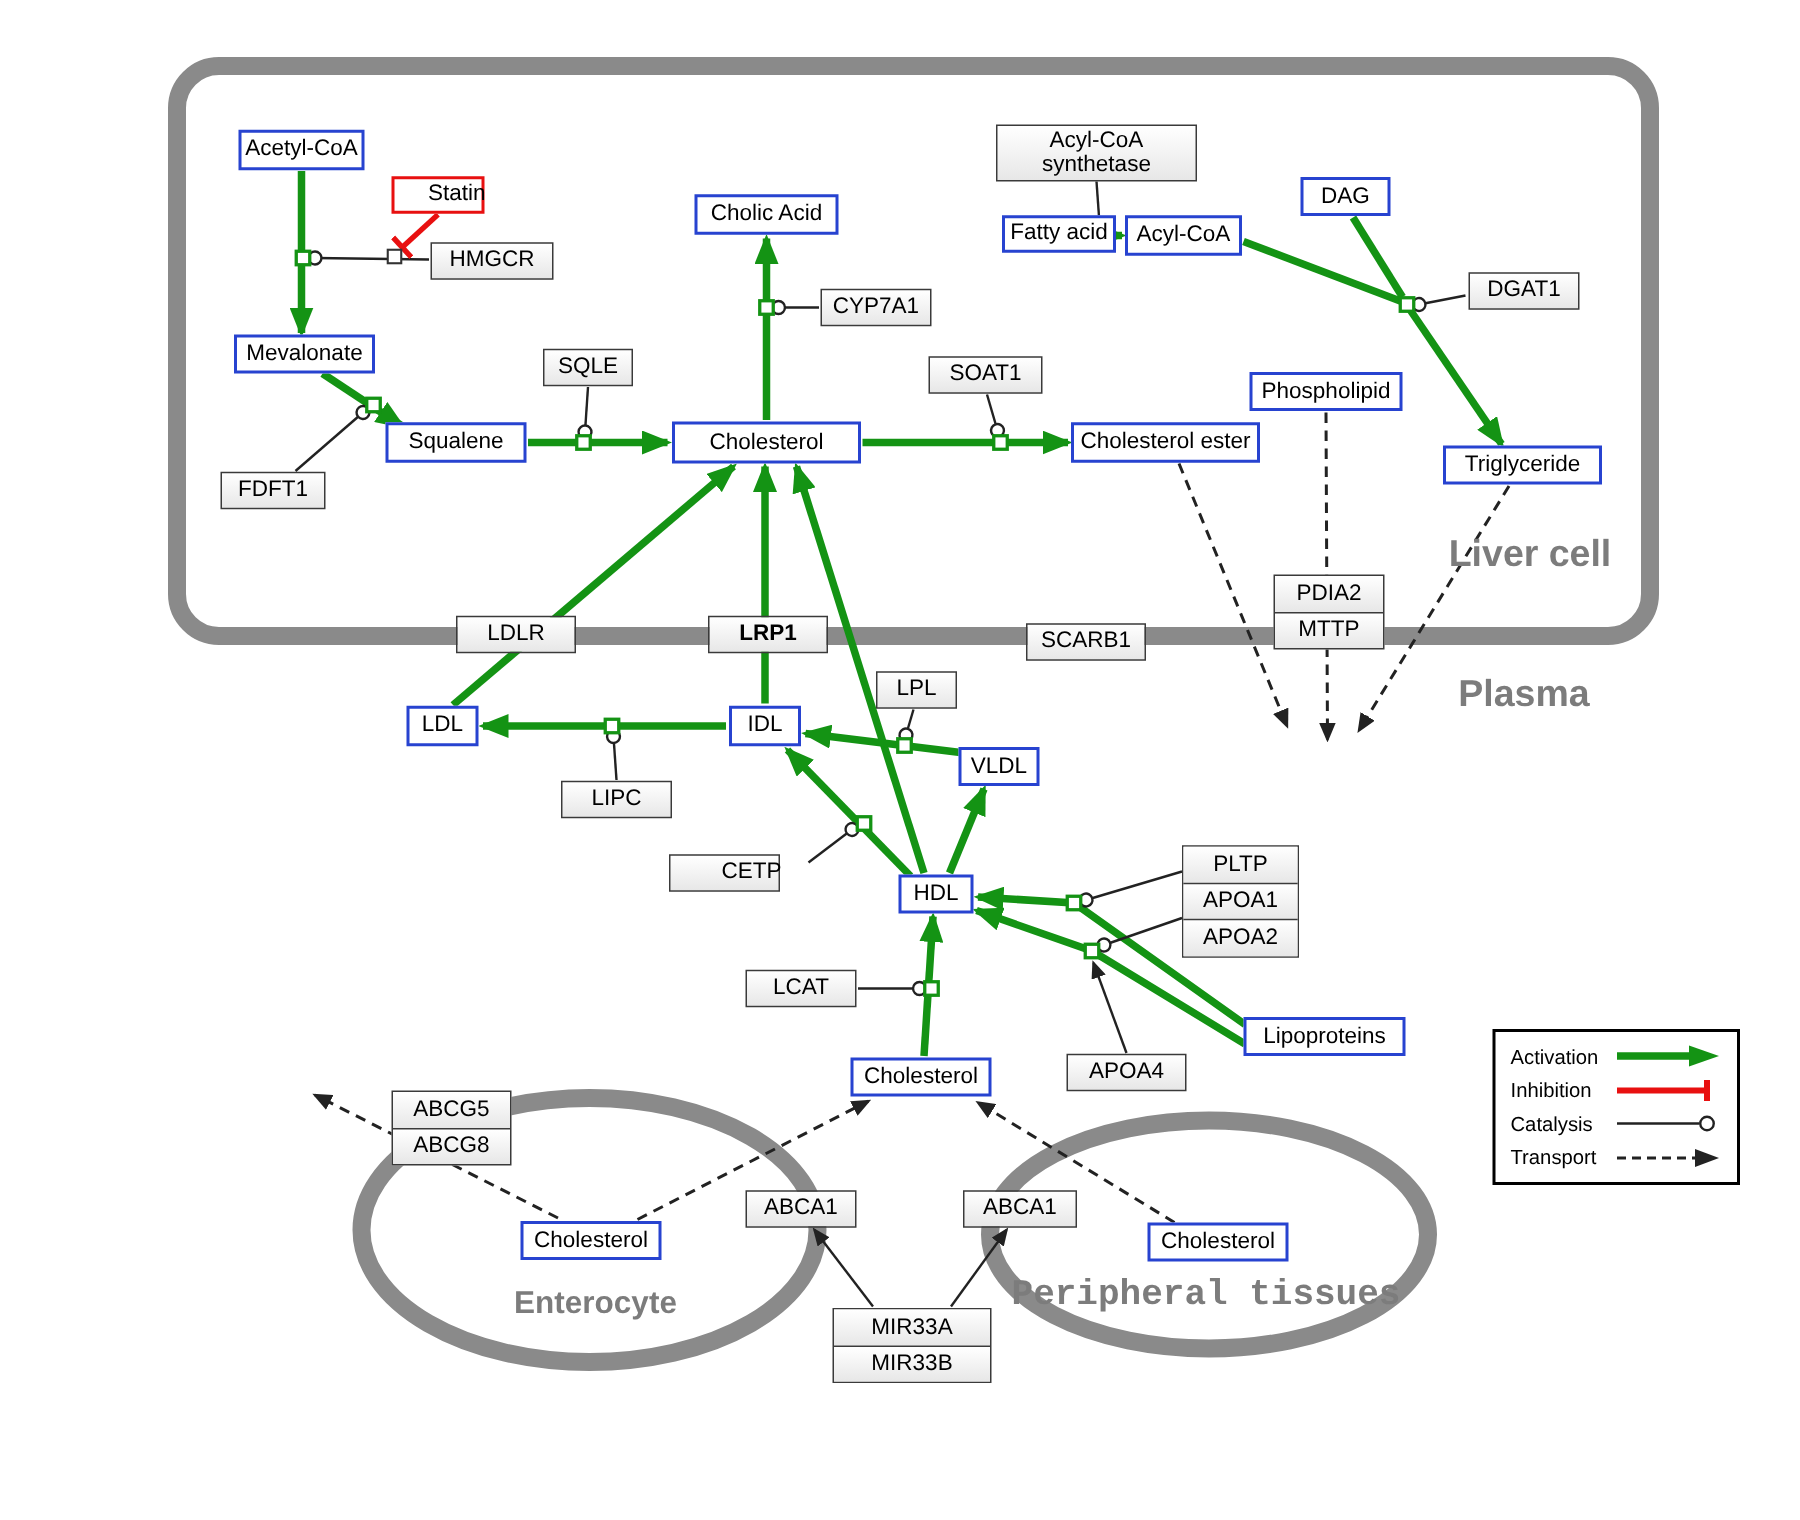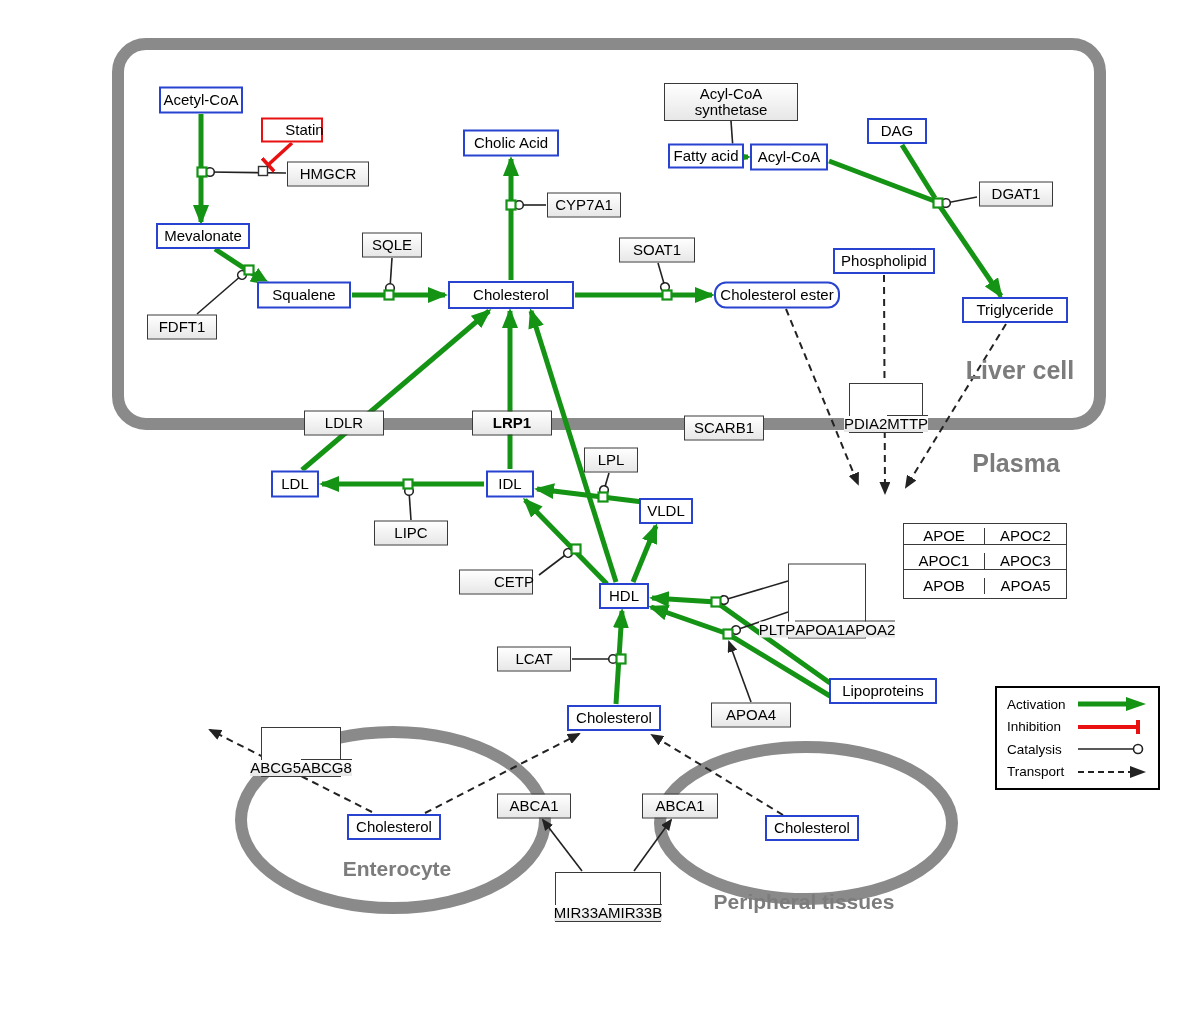--- a/index.html
+++ b/index.html
@@ -8,21 +8,21 @@
           font-family:"Liberation Sans",sans-serif;}
   #edge-layer{position:absolute;left:0;top:0;z-index:0;}
   #nodes{position:absolute;left:0;top:0;width:100%;height:100%;z-index:1;}
   .node{position:absolute;transform:translate(-50%,-50%);display:flex;align-items:center;
         justify-content:center;text-align:center;font-size:15px;color:#000;background:#fff;
         box-sizing:border-box;line-height:1.08;white-space:nowrap;}
   .metabolite{border:2.5px solid var(--met,#2743d0);}
   .enzyme{border:1.5px solid #3a3a3a;background:linear-gradient(#ffffff,#e7e7e7);}
   .inhibitor{border:2.5px solid var(--inh,#e81010);}
   .multiline{flex-direction:column;}
-  .stack{flex-direction:row;padding:0;border:1.5px solid #3a3a3a;background:#fff;align-items:flex-end;}
+  .stack{flex-direction:column;padding:0;border:1.5px solid #3a3a3a;background:#fff;}
   .stack .row{flex:1;width:100%;display:flex;align-items:center;justify-content:center;
               background:linear-gradient(#ffffff,#e7e7e7);}
   .stack .row + .row{border-top:1.5px solid #3a3a3a;}
   .apotable{display:grid;grid-template-columns:1fr 1fr;padding:0;border:1.5px solid #3a3a3a;background:#fff;}
   .apotable .cell{display:flex;align-items:center;justify-content:center;
                   border-right:1.2px solid #3a3a3a;border-bottom:1.2px solid #3a3a3a;}
   .apotable .cell:nth-child(2n){border-right:none;}
   .apotable .cell:nth-last-child(-n+2){border-bottom:none;}
   .complabel{position:absolute;transform:translate(-50%,-50%);font-weight:bold;color:#7c7c7c;
              white-space:nowrap;z-index:1;}
@@ -118,21 +118,21 @@
       <div class="node metabolite" style="left: 201px; top: 100px; width: 84px; height: 27px;">Acetyl-CoA</div>
       <div class="node metabolite" style="left: 203px; top: 236px; width: 94px; height: 26px;">Mevalonate</div>
       <div class="node metabolite" style="left: 304px; top: 295px; width: 94px; height: 27px; text-align: center;">Squalene</div>
       <div class="node metabolite" style="left: 511px; top: 295px; width: 126px; height: 28px;">Cholesterol</div>
       <div class="node metabolite" style="left: 511px; top: 143px; width: 96px; height: 27px;">Cholic Acid</div>
       <div class="node metabolite" style="left: 675px; top: 156px; width: 76px; height: 25px; margin-left: 31px;">Fatty acid</div>
       <div class="node metabolite" style="left: 789px; top: 157px; width: 78px; height: 27px;">Acyl-CoA</div>
       <div class="node metabolite" style="left: 897px; top: 131px; width: 60px; height: 26px;">DAG</div>
       <div class="node metabolite" style="left: 884px; top: 261px; width: 102px; height: 26px;">Phospholipid</div>
       <div class="node metabolite" style="left: 1015px; top: 310px; width: 106px; height: 26px;">Triglyceride</div>
-      <div class="node metabolite" style="left: 777px; top: 295px; width: 126px; height: 27px; border-radius: 12px;">Cholesterol ester</div>
+      <div class="node metabolite" style="left: 777px; top: 295px; width: 126px; height: 27px;">Cholesterol ester</div>
       <div class="node metabolite" style="left: 295px; top: 484px; width: 48px; height: 27px;">LDL</div>
       <div class="node metabolite" style="left: 510px; top: 484px; width: 48px; height: 27px;">IDL</div>
       <div class="node metabolite" style="left: 666px; top: 511px; width: 54px; height: 26px;">VLDL</div>
       <div class="node metabolite" style="left: 624px; top: 596px; width: 50px; height: 26px;">HDL</div>
       <div class="node metabolite" style="left: 614px; top: 718px; width: 94px; height: 26px;">Cholesterol</div>
       <div class="node metabolite" style="left: 883px; top: 691px; width: 108px; height: 26px;">Lipoproteins</div>
       <div class="node metabolite" style="left: 394px; top: 827px; width: 94px; height: 26px;">Cholesterol</div>
       <div class="node metabolite" style="left: 812px; top: 828px; width: 94px; height: 26px;">Cholesterol</div>
       <div class="node inhibitor" style="left: 292px; top: 130px; width: 62px; height: 25px; padding-left: 25px;">Statin</div>
       <div class="node enzyme" style="left: 328px; top: 174px; width: 82px; height: 25px;">HMGCR</div>
@@ -143,21 +143,21 @@
       <div class="node enzyme multiline" style="left: 731px; top: 102px; width: 134px; height: 38px;">
         <div>Acyl-CoA</div>
         <div>synthetase</div>
       </div>
       <div class="node enzyme" style="left: 1016px; top: 194px; width: 74px; height: 25px;">DGAT1</div>
       <div class="node enzyme" style="left: 344px; top: 423px; width: 80px; height: 25px;">LDLR</div>
       <div class="node enzyme" style="left: 512px; top: 423px; width: 80px; height: 25px; font-weight: bold;">LRP1</div>
       <div class="node enzyme" style="left: 724px; top: 428px; width: 80px; height: 25px;">SCARB1</div>
       <div class="node enzyme" style="left: 611px; top: 460px; width: 54px; height: 25px;">LPL</div>
       <div class="node enzyme" style="left: 411px; top: 533px; width: 74px; height: 25px;">LIPC</div>
-      <div class="node enzyme" style="left: 496px; top: 582px; width: 74px; height: 25px; padding-left: 36px;">CETP</div>
+      <div class="node enzyme" style="left: 483px; top: 582px; width: 74px; height: 25px; padding-left: 36px;">CETP</div>
       <div class="node enzyme" style="left: 534px; top: 659px; width: 74px; height: 25px;">LCAT</div>
       <div class="node enzyme" style="left: 751px; top: 715px; width: 80px; height: 25px;">APOA4</div>
       <div class="node enzyme" style="left: 534px; top: 806px; width: 74px; height: 25px;">ABCA1</div>
       <div class="node enzyme" style="left: 680px; top: 806px; width: 76px; height: 25px;">ABCA1</div>
       <div class="node stack" style="left: 886px; top: 408px; width: 74px; height: 50px;">
         <div class="row">PDIA2</div>
         <div class="row">MTTP</div>
       </div>
       <div class="node stack" style="left: 827px; top: 601px; width: 78px; height: 75px;">
         <div class="row">PLTP</div>
@@ -165,32 +165,24 @@
         <div class="row">APOA2</div>
       </div>
       <div class="node stack" style="left: 301px; top: 752px; width: 80px; height: 50px;">
         <div class="row">ABCG5</div>
         <div class="row">ABCG8</div>
       </div>
       <div class="node stack" style="left: 608px; top: 897px; width: 106px; height: 50px;">
         <div class="row">MIR33A</div>
         <div class="row">MIR33B</div>
       </div>
-      <div class="node apotable" style="left: 985px; top: 561px; width: 164px; height: 76px;">
-        <div class="cell">APOE</div>
-        <div class="cell">APOC2</div>
-        <div class="cell">APOC1</div>
-        <div class="cell">APOC3</div>
-        <div class="cell">APOB</div>
-        <div class="cell">APOA5</div>
-      </div>
       <div class="complabel" style="left: 1020px; top: 370px; font-size: 25px;">Liver cell</div>
       <div class="complabel" style="left: 1016px; top: 463px; font-size: 25px;">Plasma</div>
       <div class="complabel" style="left: 397px; top: 869px; font-size: 21px;">Enterocyte</div>
-      <div class="complabel" style="left: 804px; top: 902px; font-size: 21px;">Peripheral tissues</div>
+      <div class="complabel" style="left: 804px; top: 864px; font-size: 24px; font-family: Liberation Mono, monospace;">Peripheral tissues</div>
     </div>
   <div id="legend" style="left: 995px; top: 686px; width: 165px; height: 104px;">
       <div class="legend-row">
         <span>Activation</span>
         <svg width="72" height="16" class="legend-sym">
           <line x1="2" y1="8" x2="52" y2="8" stroke="#149314" stroke-width="5"></line>
           <path d="M50,1 L70,8 L50,15 Z" fill="#149314"></path>
         </svg>
       </div>
       <div class="legend-row">

